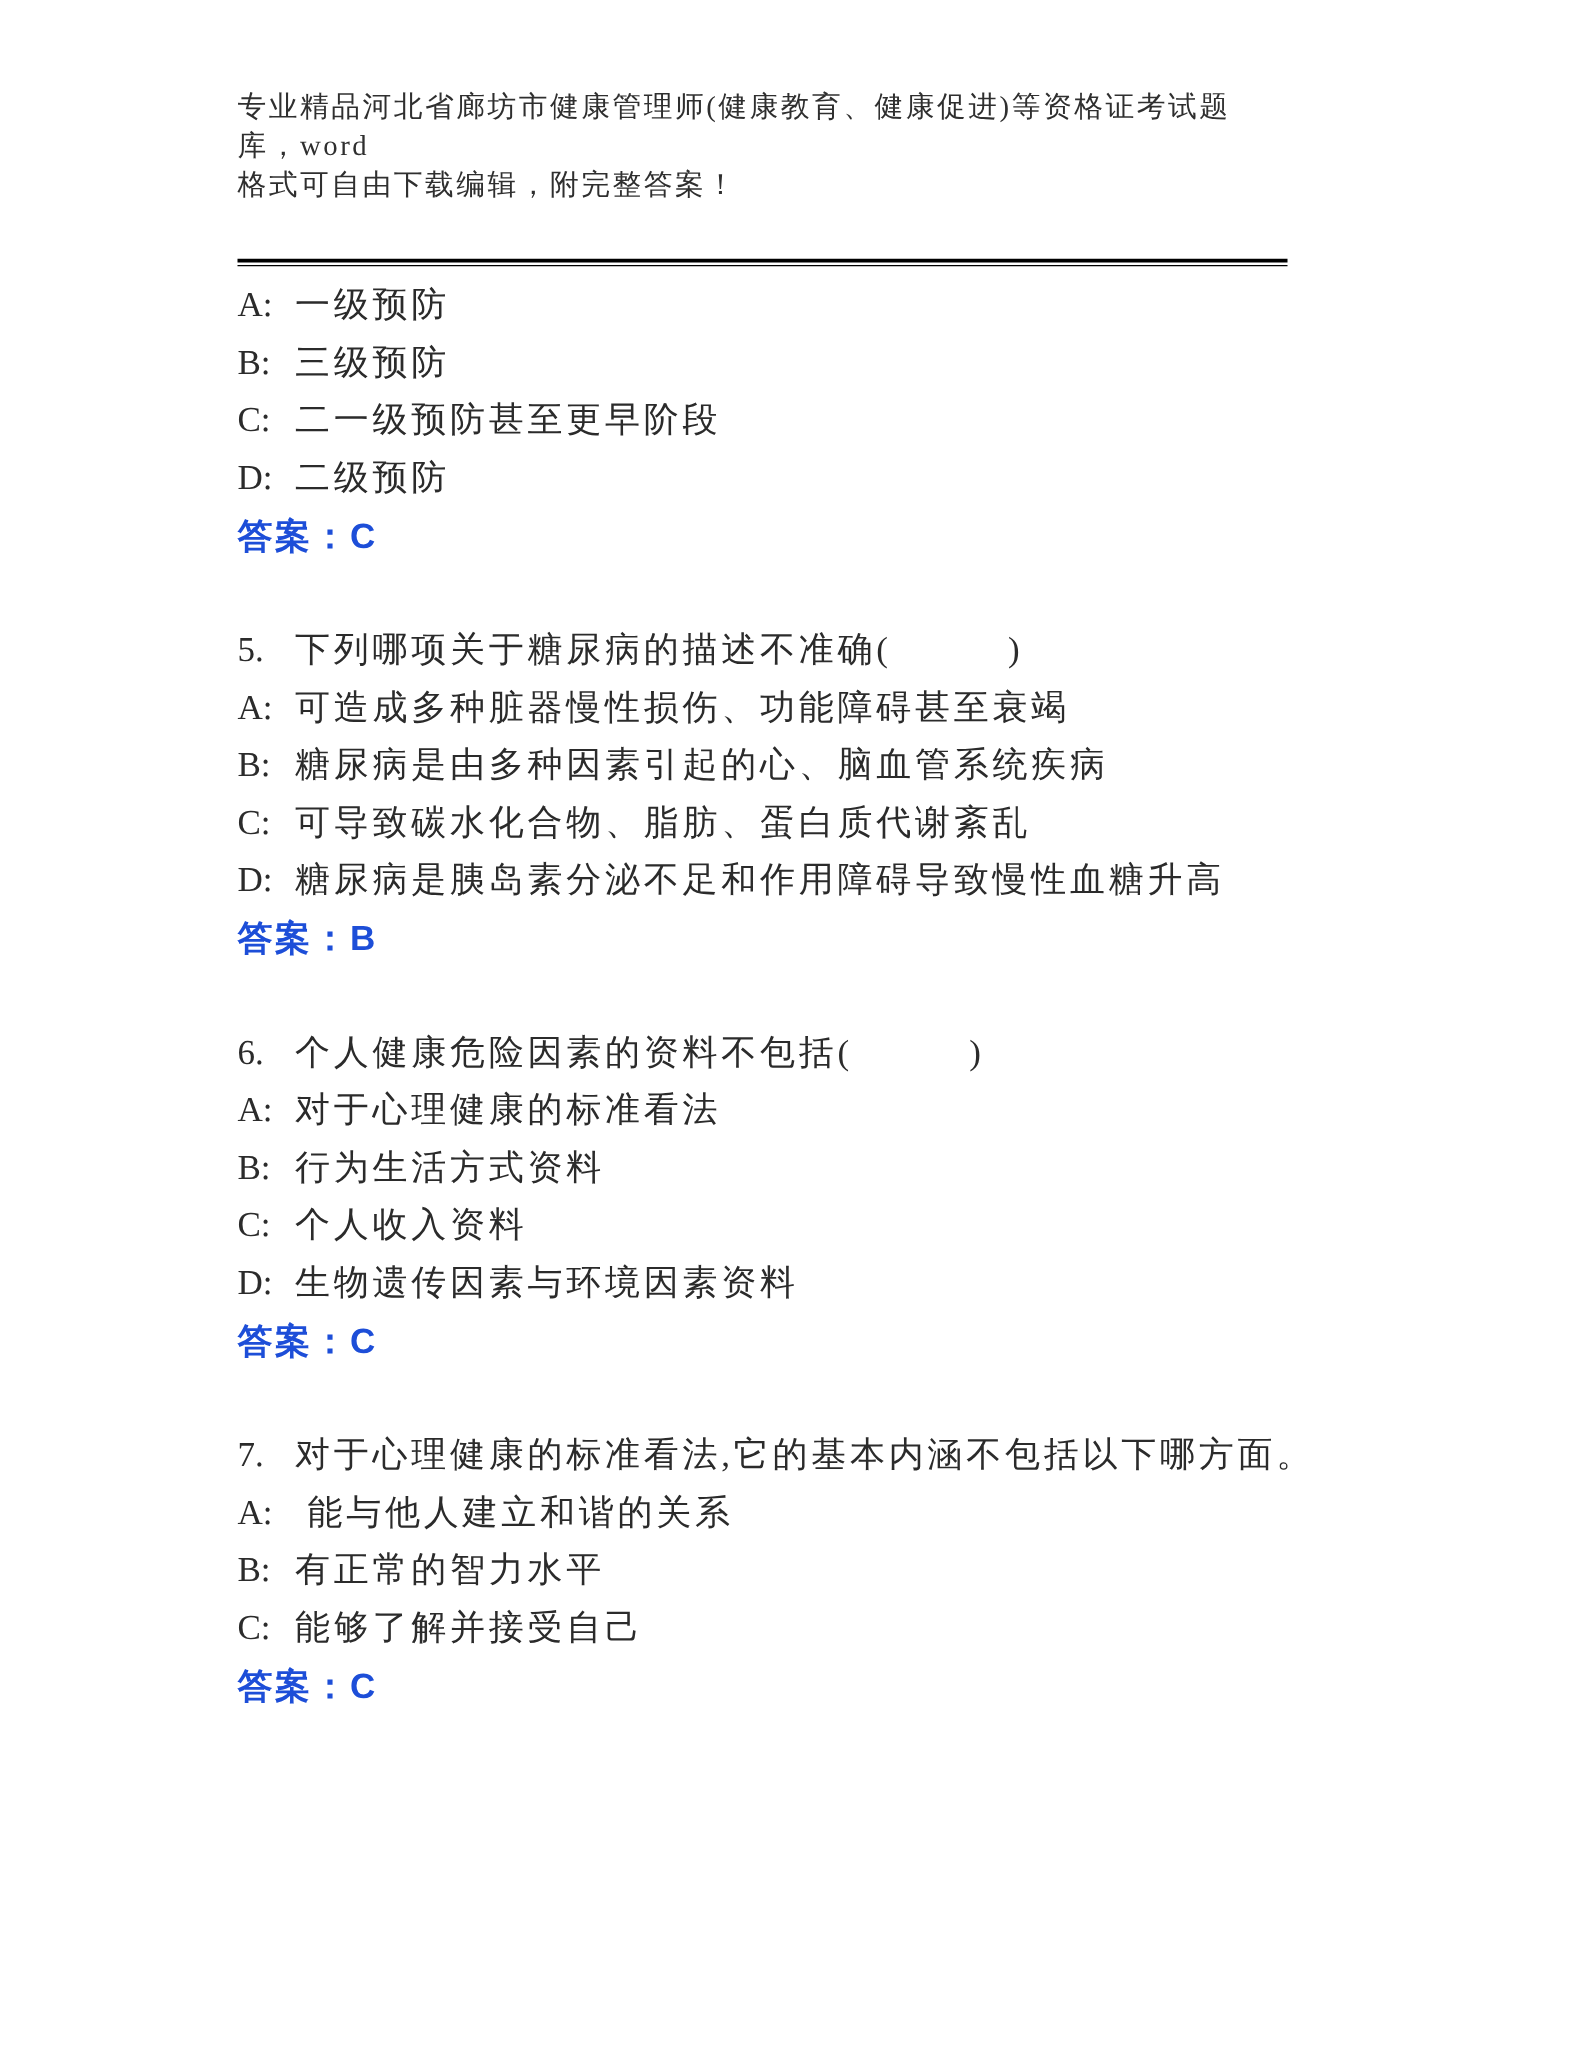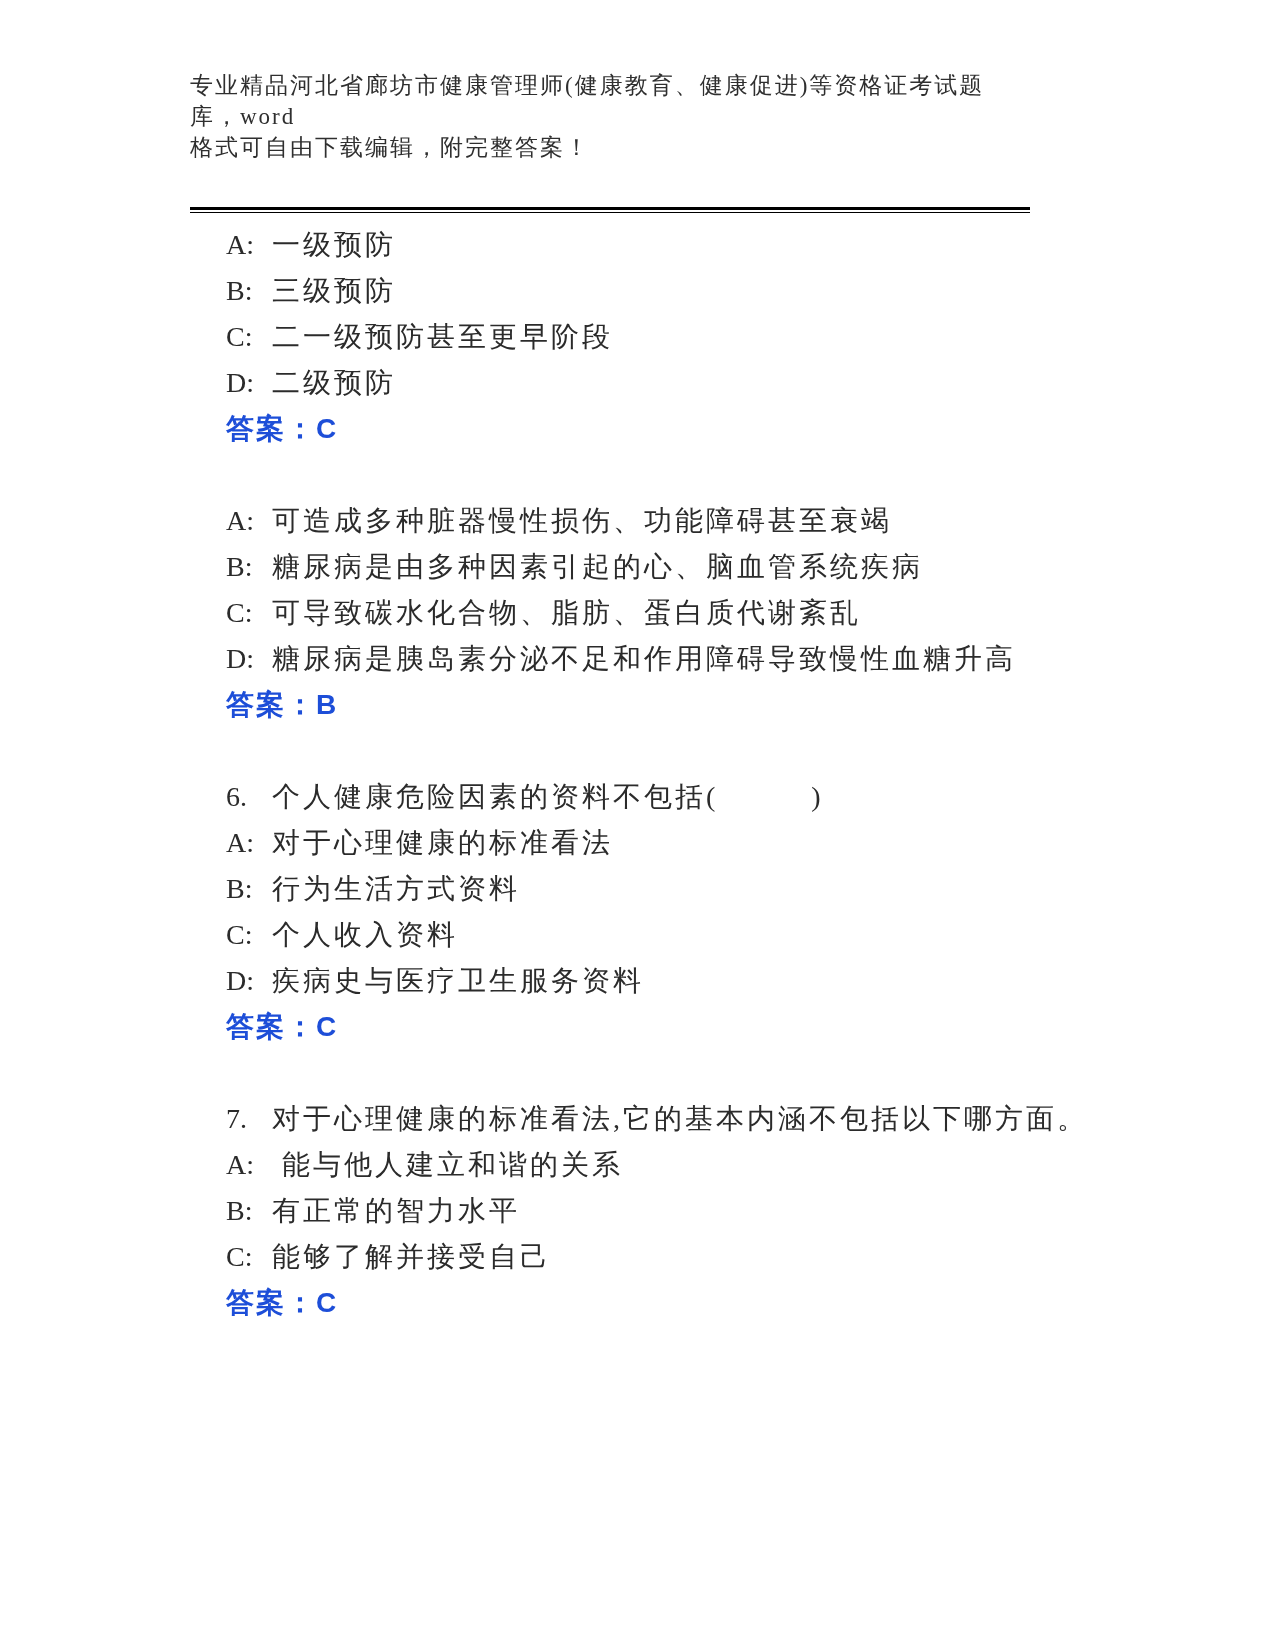--- a/index.html
+++ b/index.html
@@ -23,21 +23,21 @@
     margin-top: 44px;
     height: 2px;
     border-top: 3px solid #000000;
     border-bottom: 1px solid #000000;
   }
   .content {
     font-size: 28px;
     letter-spacing: 3px;
     color: #2b2b2b;
   }
-  .q-block { margin-top: 46px; margin-left: 36px; }
+  .q-block { margin-top: 46px; }
   .q-block.first { margin-top: 9px; }
   .line {
     line-height: 46px;
     white-space: pre;
   }
   .q-num, .opt-label {
     display: inline-block;
     width: 46px;
     letter-spacing: 0;
   }
@@ -64,33 +64,34 @@
 
     <section class="q-block first">
       <div class="line option"><span class="opt-label">A:</span><span>一级预防</span></div>
       <div class="line option"><span class="opt-label">B:</span><span>三级预防</span></div>
       <div class="line option"><span class="opt-label">C:</span><span>二一级预防甚至更早阶段</span></div>
       <div class="line option"><span class="opt-label">D:</span><span>二级预防</span></div>
       <div class="line answer"><span>答案：</span><span>C</span></div>
     </section>
 
     <section class="q-block">
+      <div class="line stem"><span class="q-num">5.</span><span>下列哪项关于糖尿病的描述不准确(　　　)</span></div>
       <div class="line option"><span class="opt-label">A:</span><span>可造成多种脏器慢性损伤、功能障碍甚至衰竭</span></div>
       <div class="line option"><span class="opt-label">B:</span><span>糖尿病是由多种因素引起的心、脑血管系统疾病</span></div>
       <div class="line option"><span class="opt-label">C:</span><span>可导致碳水化合物、脂肪、蛋白质代谢紊乱</span></div>
       <div class="line option"><span class="opt-label">D:</span><span>糖尿病是胰岛素分泌不足和作用障碍导致慢性血糖升高</span></div>
       <div class="line answer"><span>答案：</span><span>B</span></div>
     </section>
 
     <section class="q-block">
       <div class="line stem"><span class="q-num">6.</span><span>个人健康危险因素的资料不包括(　　　)</span></div>
       <div class="line option"><span class="opt-label">A:</span><span>对于心理健康的标准看法</span></div>
       <div class="line option"><span class="opt-label">B:</span><span>行为生活方式资料</span></div>
       <div class="line option"><span class="opt-label">C:</span><span>个人收入资料</span></div>
-      <div class="line option"><span class="opt-label">D:</span><span>疾病史与医疗卫生服务资料</span></div>
+      <div class="line option"><span class="opt-label">D:</span><span>生物遗传因素与环境因素资料</span></div>
       <div class="line answer"><span>答案：</span><span>C</span></div>
     </section>
 
     <section class="q-block">
       <div class="line stem"><span class="q-num">7.</span><span>对于心理健康的标准看法,它的基本内涵不包括以下哪方面。</span></div>
       <div class="line option"><span class="opt-label">A:</span><span> 能与他人建立和谐的关系</span></div>
       <div class="line option"><span class="opt-label">B:</span><span>有正常的智力水平</span></div>
       <div class="line option"><span class="opt-label">C:</span><span>能够了解并接受自己</span></div>
       <div class="line answer"><span>答案：</span><span>C</span></div>
     </section>

